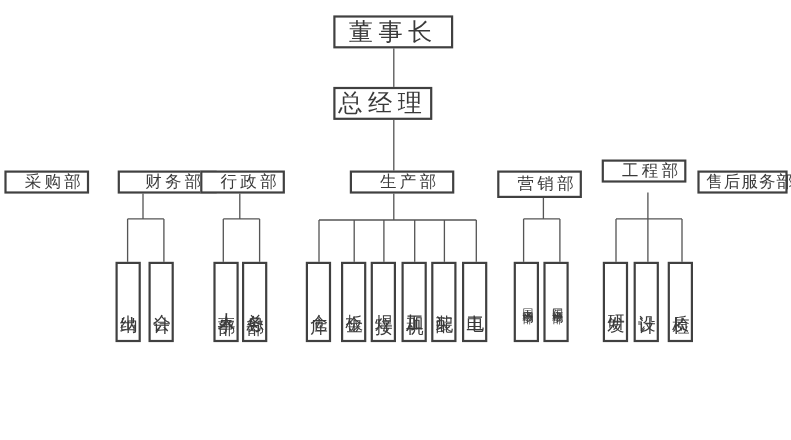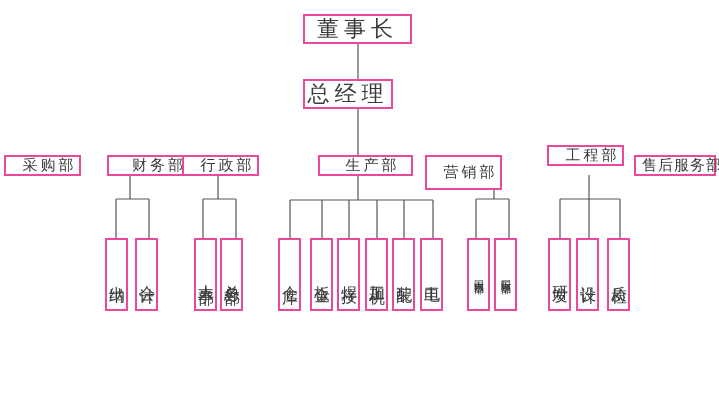--- a/index.html
+++ b/index.html
@@ -1,20 +1,20 @@
 <!DOCTYPE html>
 <html><head>
 <meta charset="utf-8">
 <style>
   html, body { margin: 0; padding: 0; background: #ffffff; }
   body { width: 719px; height: 400px; position: relative; overflow: hidden;
          font-family: "DejaVu Serif", "Liberation Serif", serif; color: #333; }
   svg.lines { position: absolute; left: 0; top: 0; width: 719px; height: 400px; }
   svg.lines line { stroke: #555; stroke-width: 1.2; }
-  .box { position: absolute; box-sizing: border-box; border: 2px solid #ec4899;
+  .box { position: absolute; box-sizing: border-box; border: 2px solid #404040;
          background: #fff; display: flex; align-items: center; justify-content: center;
          color: #3a3a3a; white-space: nowrap; }
   .h-top { font-size: 22px; letter-spacing: 5px; }
   .h-dept { font-size: 15px; letter-spacing: 3px; padding-left: 14px; }
   .h-dept.tight { letter-spacing: 1px; align-items: center; }
   .v { writing-mode: vertical-rl; text-orientation: upright; font-size: 16px; letter-spacing: 2px; }
   .v.small { font-size: 10px; letter-spacing: 1px; }
 </style>
 </head>
 <body>
@@ -68,21 +68,21 @@
 </div>
 <div class="box h-dept" style="left:107px;top:155px;width:90px;height:21px;text-align:right;">
   <span>财务部</span>
 </div>
 <div class="box h-dept" style="left:182px;top:155px;width:77px;height:21px;font-family:Liberation Mono, monospace;">
   <span>行政部</span>
 </div>
 <div class="box h-dept" style="left:318px;top:155px;width:95px;height:21px;justify-content:center;">
   <span>生产部</span>
 </div>
-<div class="box h-dept" style="left:425px;top:155px;width:77px;height:35px;">
+<div class="box h-dept" style="left:452px;top:155px;width:77px;height:25px;">
   <span>营销部</span>
 </div>
 <div class="box h-dept" style="left:547px;top:145px;width:77px;height:21px;">
   <span>工程部</span>
 </div>
 <div class="box h-dept tight" style="left:634px;top:155px;width:82px;height:21px;">
   <span>售后服务部</span>
 </div>
 
 <div class="box v" style="left:105px;top:238px;width:23px;height:73px;">

